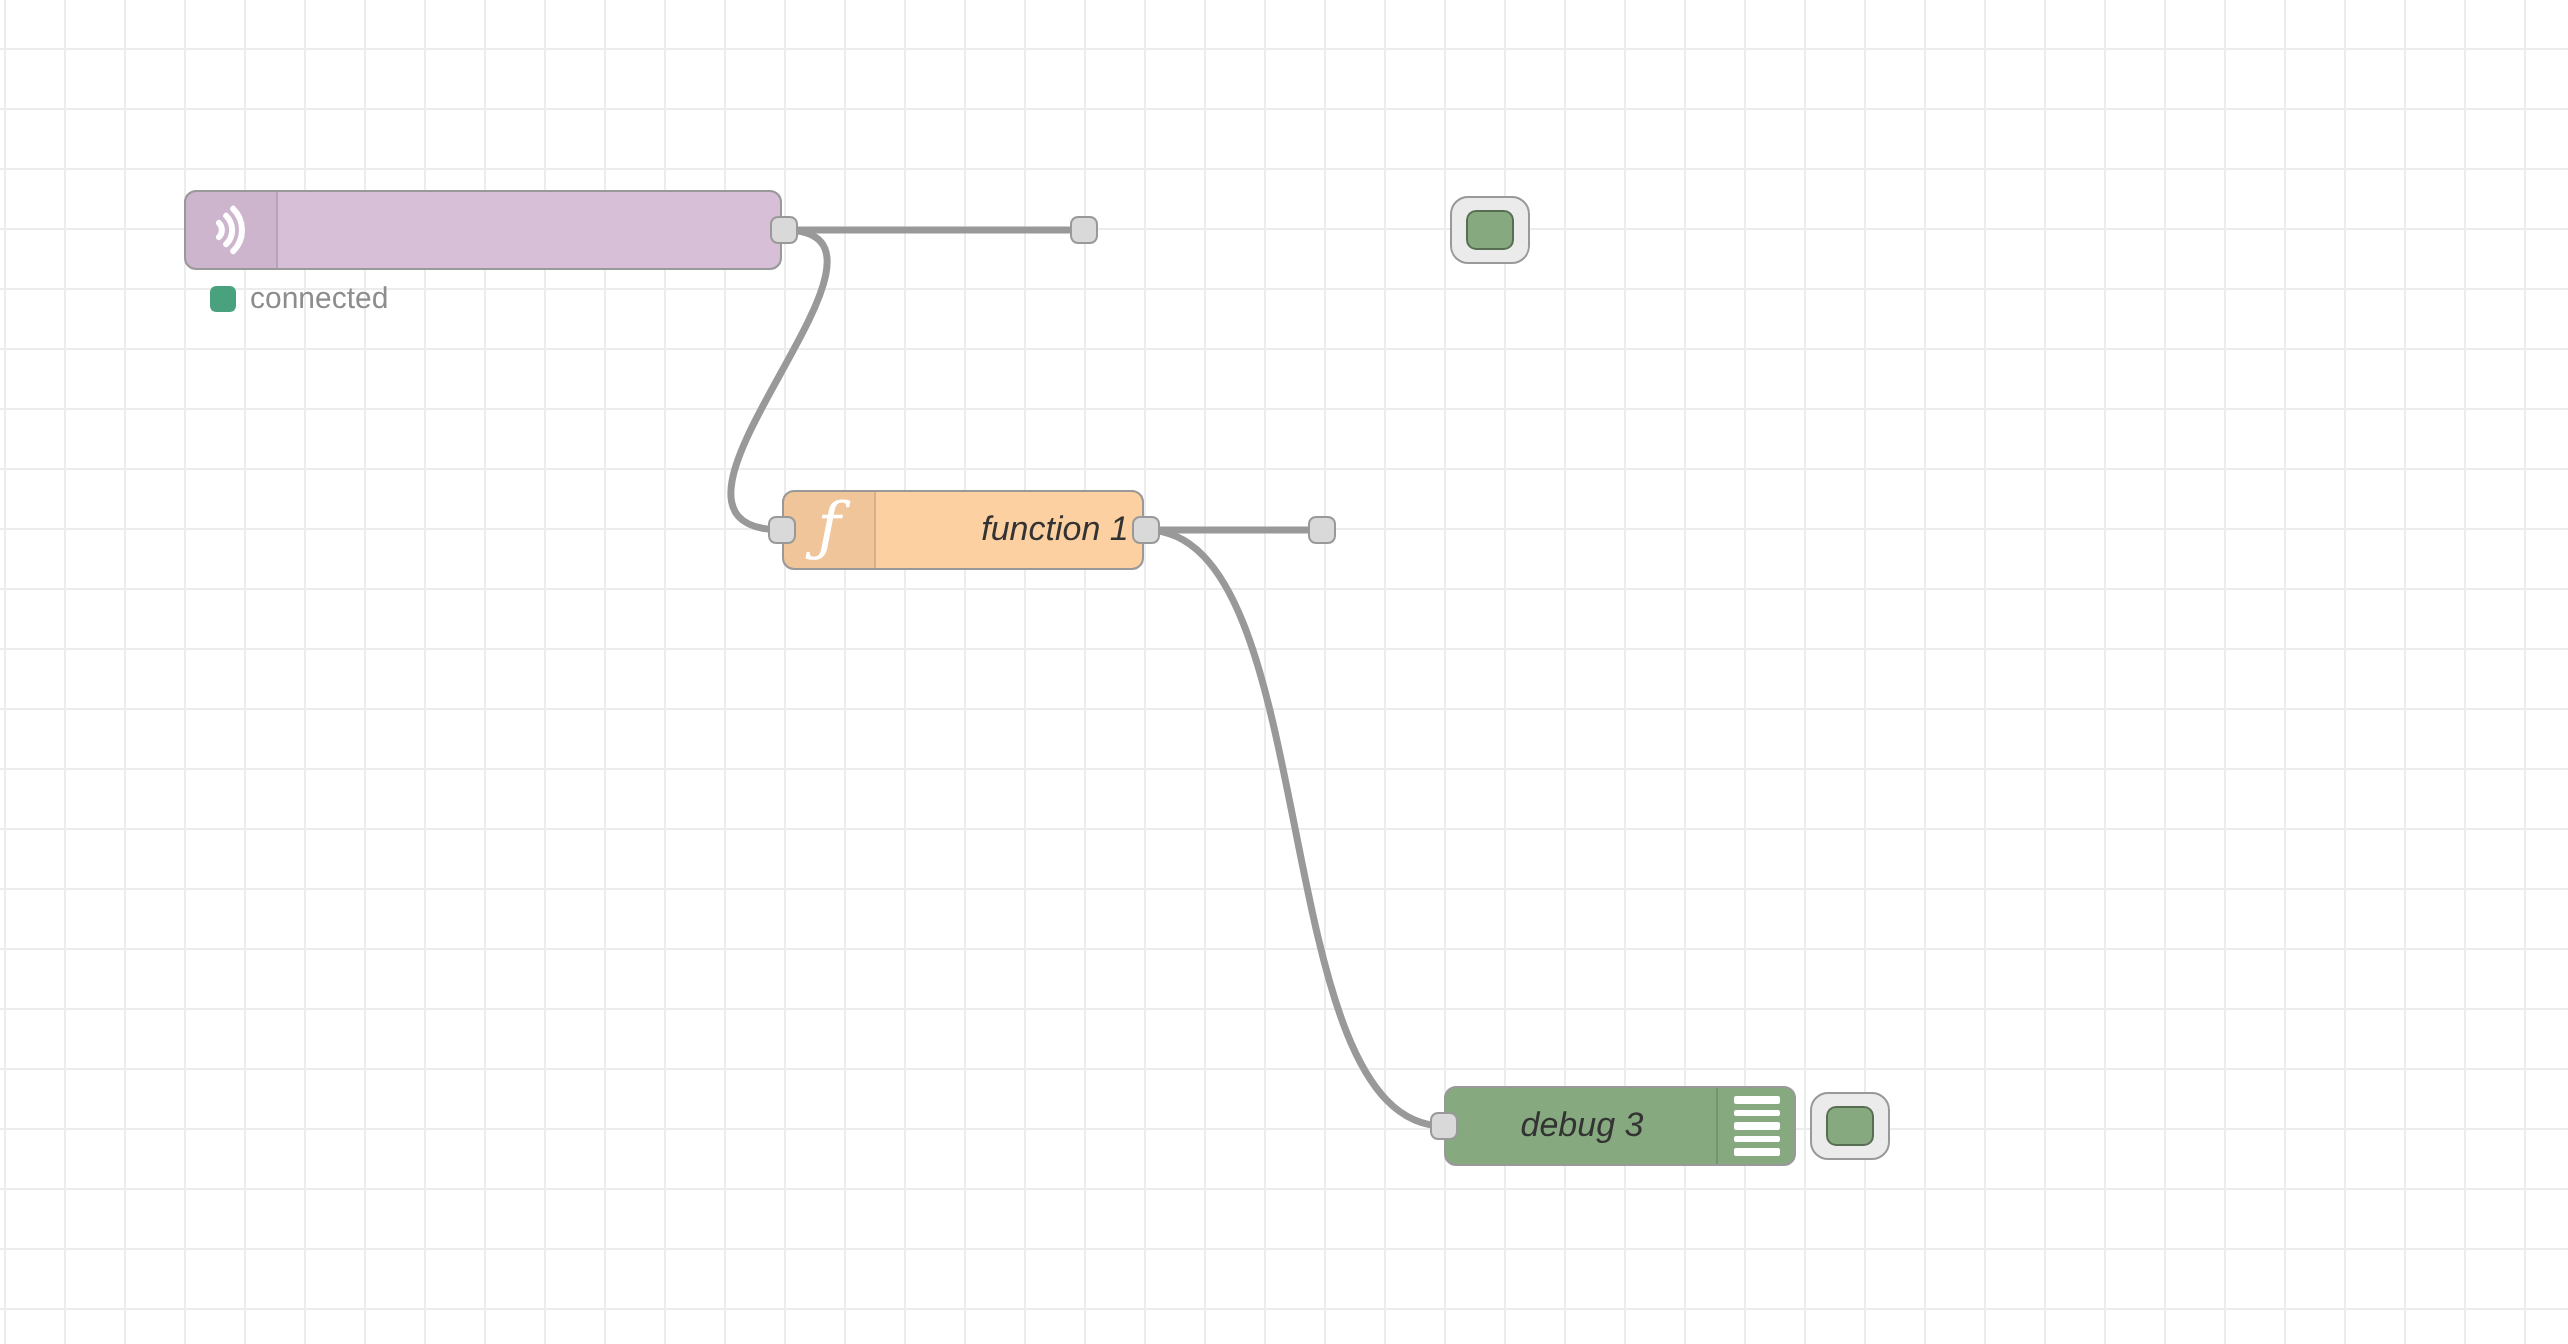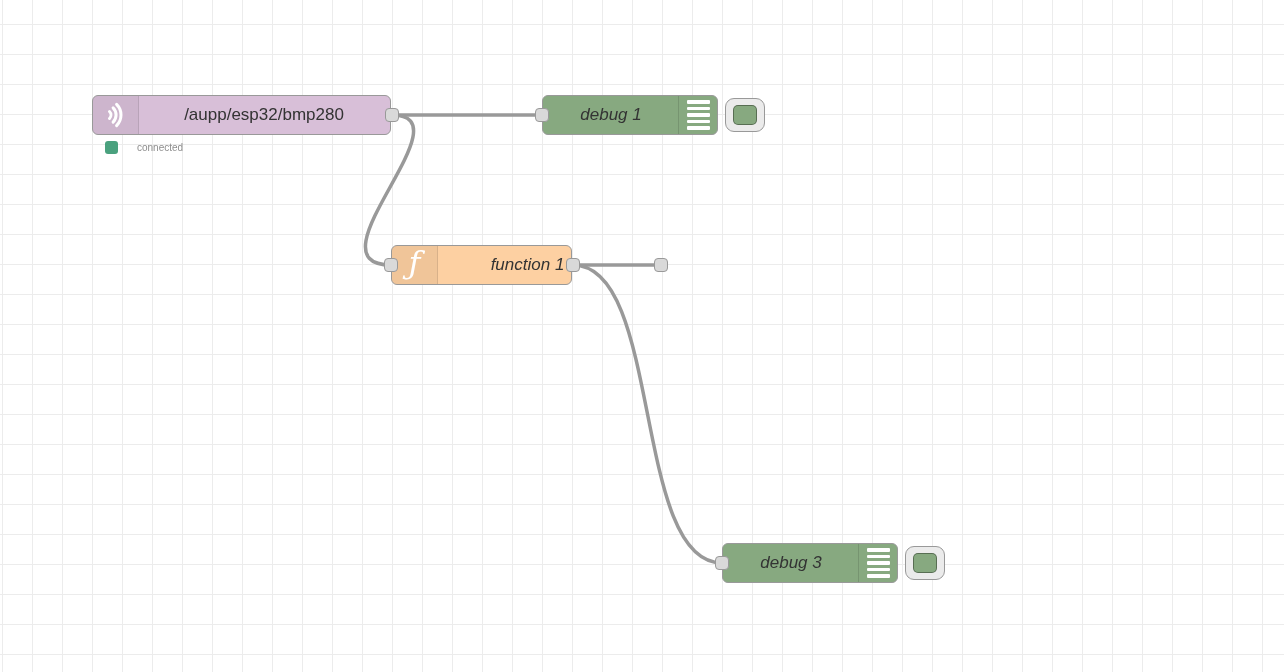--- a/index.html
+++ b/index.html
@@ -49,21 +49,21 @@
   }
 
   
   #node-mqtt{left:92px;top:95px;width:299px;background:#d8bfd8;}
   #node-mqtt .node-label{left:45px;right:0;}
   
   #mqtt-status{position:absolute;left:105px;top:141px;display:flex;align-items:center;}
   #mqtt-status .status-square{
     width:13px;height:13px;border-radius:3px;background:#4aa17e;margin-right:7px;
   }
-  #mqtt-status .status-text{font-size:10px;color:#8d8d8d;margin-left:12px;}
+  #mqtt-status .status-text{font-size:15px;color:#8d8d8d;}
 
   
   .debug-node{width:176px;background:#87a980;}
   #node-debug1{left:542px;top:95px;}
   #node-debug2{left:722px;top:543px;}
   .debug-node .node-label{left:0;right:38px;}
   .debug-strip{width:38px;flex-direction:column;display:flex;align-items:center;justify-content:center;gap:3px;}
   .debug-strip .bar{width:23px;height:3.5px;background:#fff;border-radius:1px;}
   .debug-toggle{
     position:absolute;width:40px;height:34px;
@@ -119,37 +119,26 @@
   <div class="node" id="node-mqtt">
     <div class="icon-area-left">
       <svg width="32" height="34" viewBox="0 0 32 34">
         <g stroke="#ffffff" stroke-width="3" fill="none" stroke-linecap="round">
           <path d="M9.5 13.5 A5 5 0 0 1 9.5 20.5"></path>
           <path d="M13.1 9.9 A10 10 0 0 1 13.1 24.1"></path>
           <path d="M16.6 6.4 A15 15 0 0 1 16.6 27.6"></path>
         </g>
       </svg>
     </div>
-    <div class="node-label">/aupp/esp32/bmp280</div>
   </div>
   <div id="mqtt-status">
     <div class="status-square"></div>
     <div class="status-text">connected</div>
   </div>
 
-  <div class="node debug-node" id="node-debug1">
-    <div class="node-label italic">debug 1</div>
-    <div class="icon-area-right debug-strip">
-      <div class="bar"></div>
-        <div class="bar"></div>
-        <div class="bar"></div>
-        <div class="bar"></div>
-        <div class="bar"></div>
-    </div>
-  </div>
   <div class="debug-toggle" id="toggle-debug1">
     <div class="toggle-inner"></div>
   </div>
 
   <div class="node" id="node-function">
     <div class="icon-area-left">
       <span class="fn-glyph">ƒ</span>
     </div>
     <div class="node-label italic">function 1</div>
   </div>

